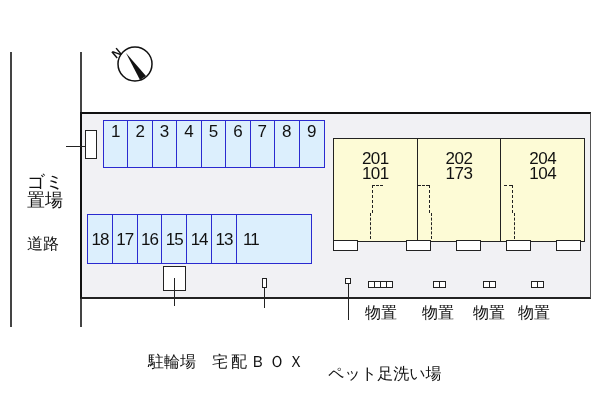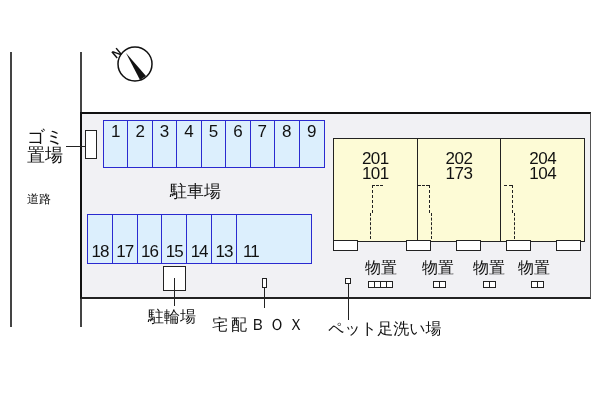--- a/index.html
+++ b/index.html
@@ -8,50 +8,50 @@
   .abs { position:absolute; }
   .road-line { position:absolute; width:2px; background:#444; }
   .lot { position:absolute; left:80px; top:112px; width:508px; height:183px;
          background:#f1f1f4; border-top:2px solid #111; border-left:2px solid #111;
          border-bottom:2px solid #222; border-right:1px solid #555; }
   .prow { position:absolute; display:flex; border:1px solid #2a2ad0; background:#dceffd; }
   .slot { border-right:1px solid #2a2ad0; box-sizing:border-box; position:relative;
           font-family:"Liberation Sans",sans-serif; font-size:17px; color:#111; }
   .slot:last-child { border-right:none; }
   .prow.top .slot { display:flex; justify-content:center; align-items:flex-start; padding-top:1px; }
-  .prow.bottom .slot { display:flex; justify-content:center; align-items:flex-end; padding-bottom:1px; letter-spacing:-1px; }
+  .prow.bottom .slot { display:flex; justify-content:center; align-items:flex-end; padding-bottom:13px; letter-spacing:-1px; }
   .building { position:absolute; left:333px; top:138px; width:250px; height:102px;
               display:flex; border:1px solid #222; background:#fdfbd6; }
   .unit { flex:1; border-right:1px solid #222; position:relative; box-sizing:border-box; }
   .unit:last-child { border-right:none; }
   .unit-num { font-family:"Liberation Sans",sans-serif; font-size:17px; line-height:15px;
               text-align:center; margin-top:12px; letter-spacing:-0.5px; }
   .dash { position:absolute; border-color:#222; border-style:dashed; border-width:0; }
   .step { position:absolute; top:240px; width:25px; height:11px; background:#fff; border:1px solid #222; box-sizing:border-box; }
-  .label { position:absolute; font-size:16px; white-space:nowrap; line-height:18px; }
+  .label { position:absolute; font-size:16px; white-space:nowrap; line-height:18px;margin-top:45px; }
   .box { position:absolute; border:1px solid #222; background:#fff; box-sizing:border-box; }
   .leader-v { position:absolute; width:1px; background:#222; }
   .leader-h { position:absolute; height:1px; background:#222; }
   .store-cells { position:absolute; display:flex; }
   .store-cells span { width:7px; height:7px; border:1px solid #222; background:#fff; margin-right:-1px; box-sizing:border-box; }
 </style>
 </head>
 <body>
 
 <div class="abs" style="left:108px;top:40px;width:46px;height:46px;">
   <svg width="46" height="46" viewBox="0 0 46 46">
     <circle cx="27" cy="24" r="17" fill="#fff" stroke="#111" stroke-width="1.5"></circle>
     <polygon points="18,13 38,36 32,40" fill="#111"></polygon>
     <text x="4" y="16" font-family="Liberation Sans, sans-serif" font-size="12" font-weight="bold" transform="rotate(-40 10 12)" fill="#111">N</text>
   </svg>
 </div>
 
 <div class="road-line" style="left:10px;top:52px;height:275px;"></div>
 <div class="road-line" style="left:80px;top:52px;height:275px;"></div>
-<div class="label" style="left:27px;top:190px;font-size:12px;">道路</div>
+<div class="label" style="left:27px;top:190px;font-size:16px;">道路</div>
 
 <div class="label" style="left:27px;top:128px;font-size:18px;line-height:18px;">
   <div>ゴミ</div>
   <div>置場</div>
 </div>
 
 <div class="lot"></div>
 
 <div class="leader-h" style="left:66px;top:146px;width:20px;"></div>
 <div class="box" style="left:85px;top:130px;width:12px;height:29px;"></div>
@@ -79,21 +79,21 @@
   <div class="slot" style="width:24.8px">13</div>
   <div class="slot" style="width:28px">11</div>
 </div>
 
 <div class="box" style="left:163px;top:266px;width:23px;height:25px;"></div>
 <div class="leader-v" style="left:174px;top:278px;height:28px;"></div>
 <div class="label" style="left:148px;top:308px;">駐輪場</div>
 
 <div class="box" style="left:262px;top:278px;width:5px;height:10px;"></div>
 <div class="leader-v" style="left:264px;top:288px;height:20px;"></div>
-<div class="label" style="left:212px;top:316px;letter-spacing:3px;">宅配ＢＯＸ</div>
+<div class="label" style="left:212px;top:308px;letter-spacing:3px;">宅配ＢＯＸ</div>
 
 <div class="building">
   <div class="unit">
     <div class="unit-num">
         <div>201</div>
         <div>101</div>
       </div>
     <div class="dash" style="left:38px;top:46px;width:11px;border-top-width:1px;"></div>
     <div class="dash" style="left:38px;top:46px;height:28px;border-left-width:1px;"></div>
     <div class="dash" style="left:36px;top:74px;height:26px;border-left-width:1px;"></div>

